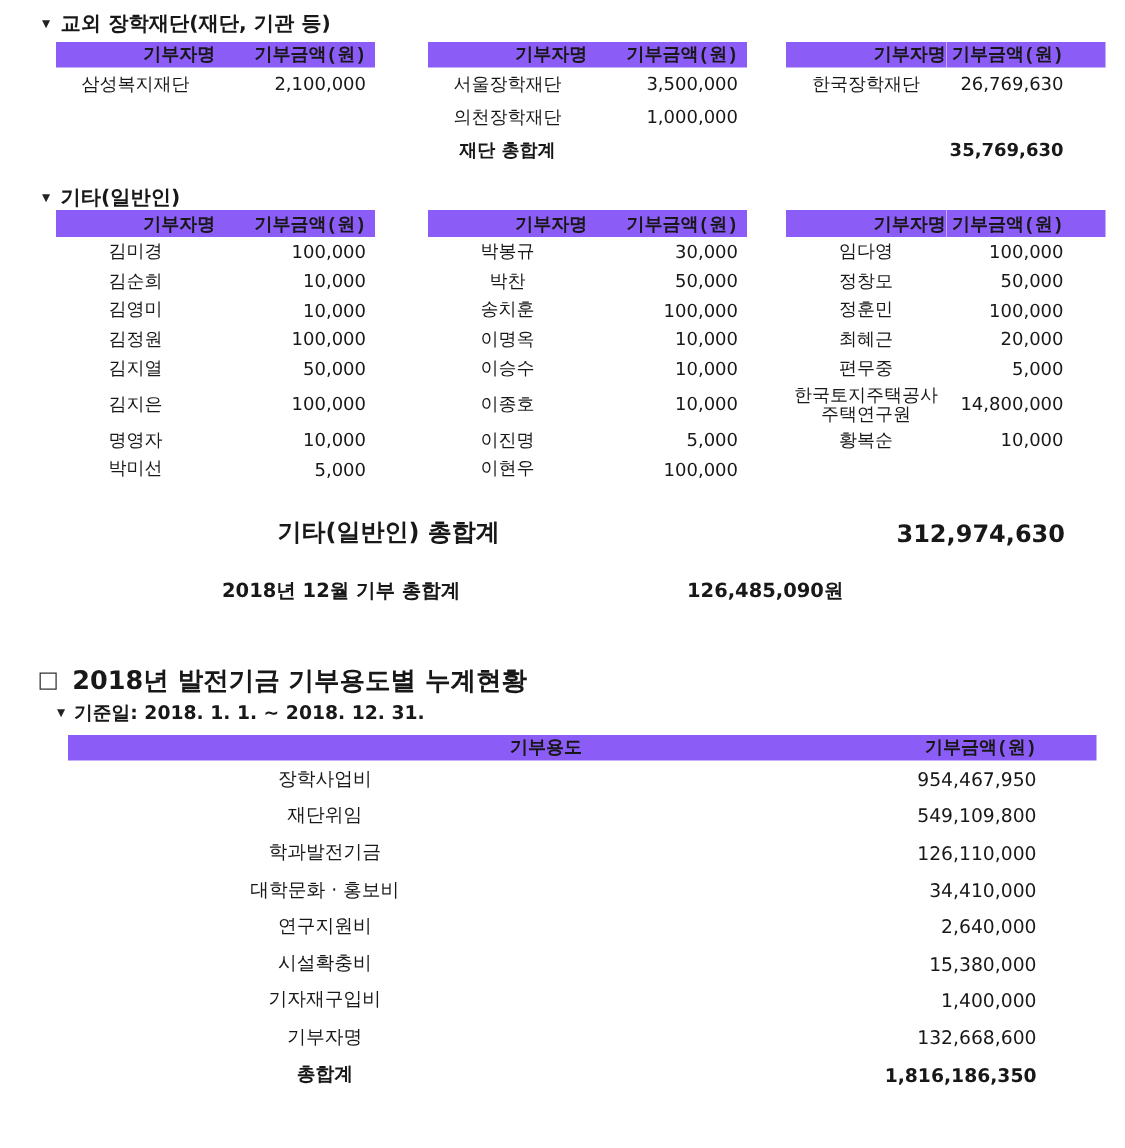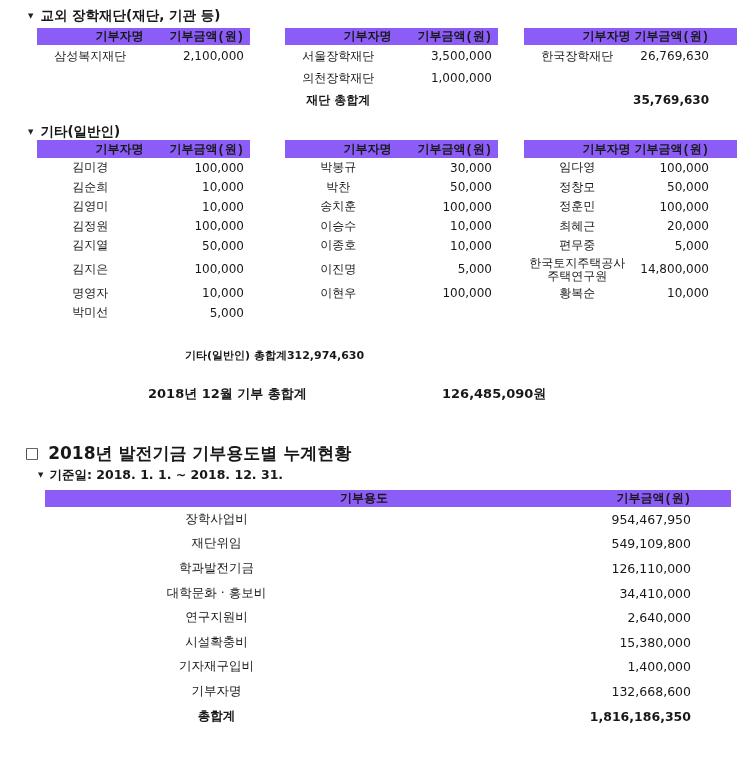--- a/index.html
+++ b/index.html
@@ -35,25 +35,25 @@
 
   .t1 .mini th { height:17px; }
   .t1 .mini td { height:22px; }
   .t1 .mini tbody tr:last-child td { font-weight:bold;margin-top:30px; }
 
   .t2 .mini th { height:18px; }
   .t2 .mini td { height:19.5px; }
   .t2 .mini tbody tr:nth-child(6) td { height:28px; white-space:normal; line-height:13px; }
 
   
-  .total-line { display:flex; justify-content:flex-start; align-items:center;
-    height:18px; margin-top:4px; padding:0 40px 0 185px; font-weight:bold; font-size:11px; }
+  .total-line { display:flex; justify-content:space-between; align-items:center;
+    height:18px; margin-top:4px; padding:0 40px 0 185px; font-weight:bold; font-size:16px; }
   .grand-line { position:relative; height:20px; margin-top:20px;
     padding-left:148px; font-weight:bold; font-size:13px; display:flex; align-items:center; }
-  .grand-line .gval { position:absolute; left:442px; }
+  .grand-line .gval { position:absolute; left:458px; }
 
   
   .sec3-title { display:flex; align-items:center; gap:9px; margin:38px 0 0 25px;
     height:22px; font-weight:bold; font-size:17px; }
   .sq { font-size:15px; font-weight:normal; color:#333; line-height:1; }
   .sec3-period { display:flex; align-items:center; gap:6px; margin:3px 0 0 38px;
     height:16px; font-weight:bold; font-size:12.5px; }
   .sec3-period .tri { margin-top:1px; }
 
   .big { width:686px; margin:7px 0 0 45px; }
@@ -195,20 +195,24 @@
         </tr>
         <tr>
           <td>박찬</td>
           <td>50,000</td>
         </tr>
         <tr>
           <td>송치훈</td>
           <td>100,000</td>
         </tr>
         <tr>
+          <td>이명옥</td>
+          <td>10,000</td>
+        </tr>
+        <tr>
           <td>이승수</td>
           <td>10,000</td>
         </tr>
         <tr>
           <td>이종호</td>
           <td>10,000</td>
         </tr>
         <tr>
           <td>이진명</td>
           <td>5,000</td>

